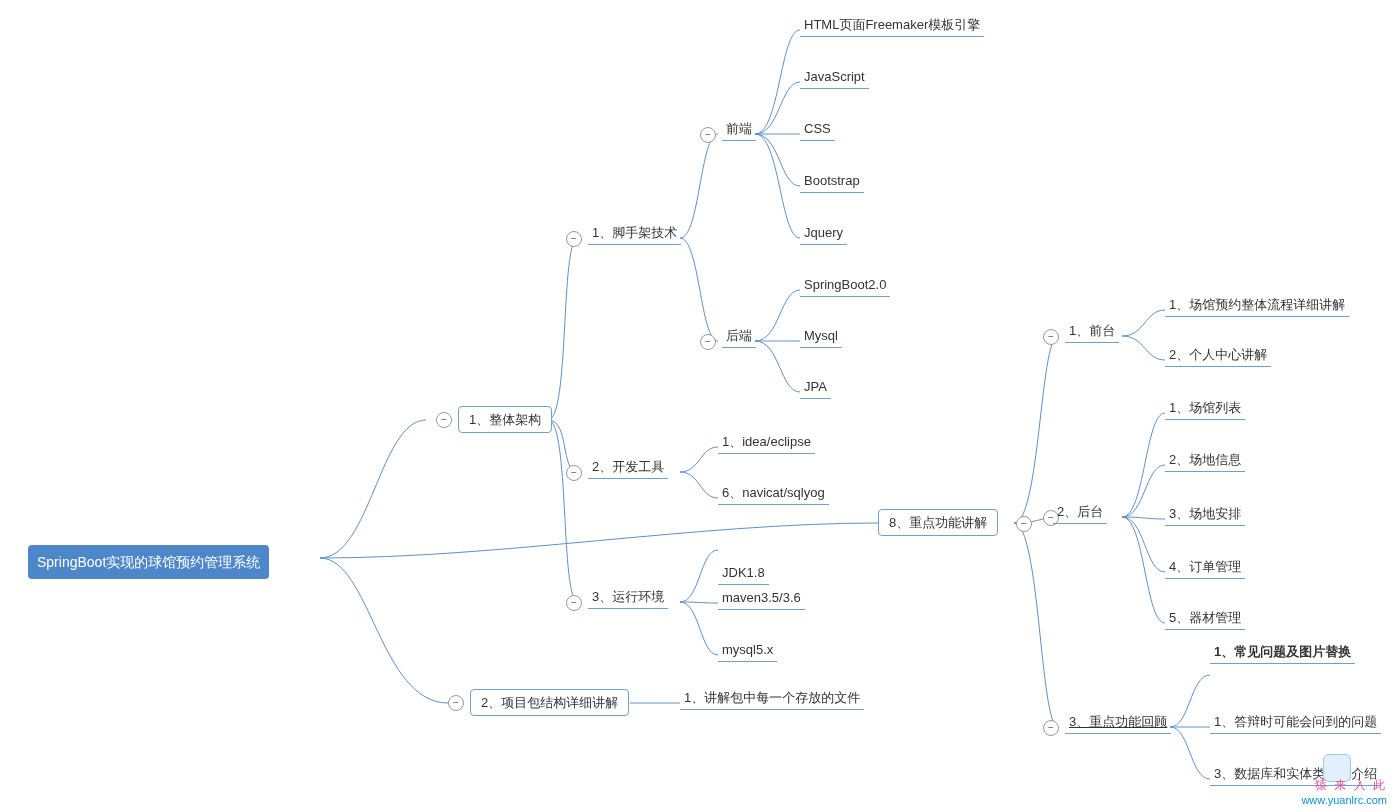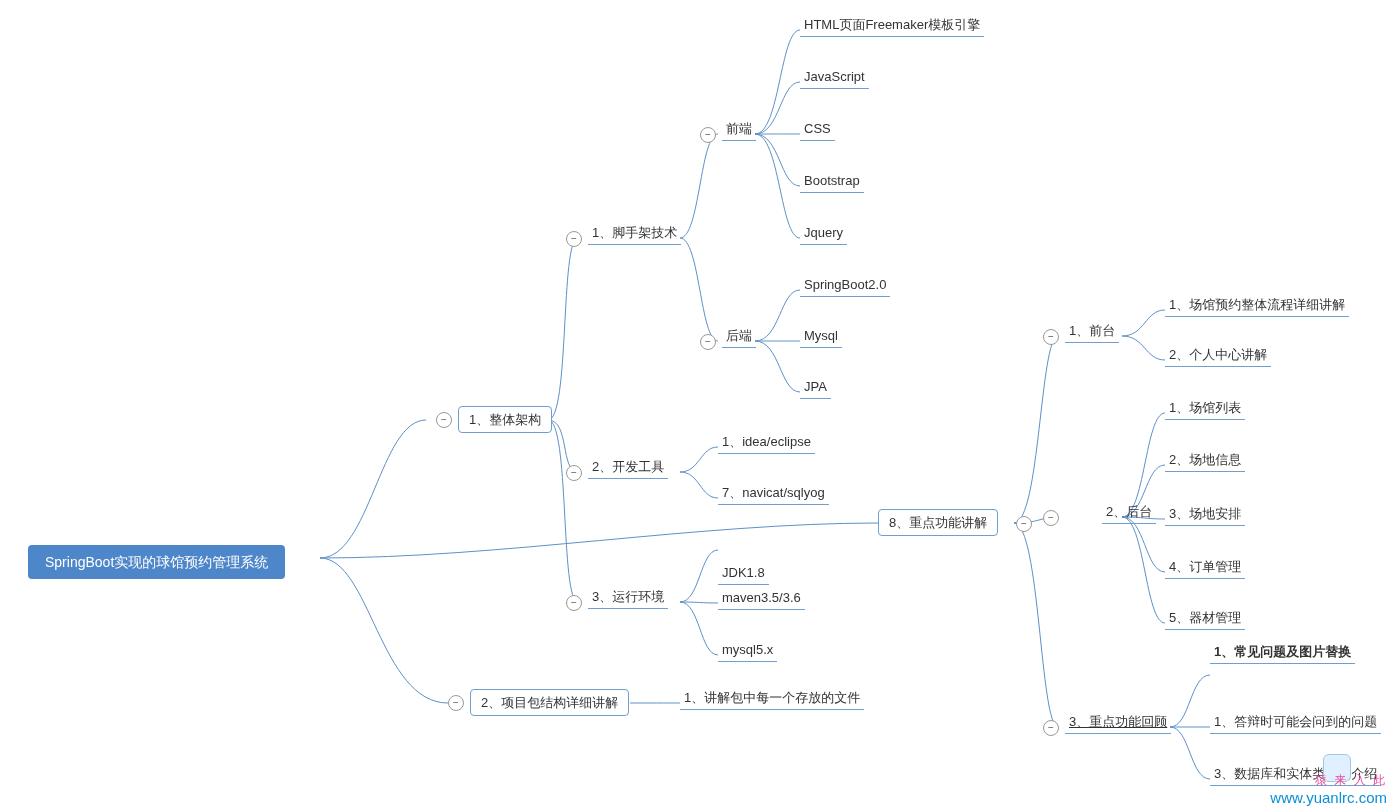--- a/index.html
+++ b/index.html
@@ -17,21 +17,21 @@
   svg { position: absolute; top: 0; left: 0; }
   .node {
     position: absolute;
     white-space: nowrap;
     line-height: 1;
     text-align: right;
   }
   .root-box {
     background: #4d86c9;
     color: #ffffff;
-    padding: 10px 17px;
+    padding: 10px 9px;
     border-radius: 4px;
     font-size: 14px;
   }
   .box-node {
     border: 1px solid #6f9ecf;
     border-radius: 4px;
     padding: 6px 10px;
     background: #ffffff;
     color: #333333;
   }
@@ -55,21 +55,21 @@
     cursor: pointer;
   }
   .collapse-icon::before { content: "−"; }
   .watermark {
     position: absolute;
     right: 8px;
     bottom: 6px;
     text-align: right;
   }
   .watermark .line1 { font-size: 12px; color: #ec4899; letter-spacing: 2px; }
-  .watermark .line2 { font-size: 15px; color: #0a8fd6; }
+  .watermark .line2 { font-size: 11px; color: #0a8fd6; }
   .mascot {
     position: absolute;
     right: 44px;
     bottom: 30px;
     width: 26px;
     height: 26px;
     background: #e0f0ff;
     border: 1px solid #9cc8e8;
     border-radius: 6px;
   }
@@ -177,33 +177,33 @@
 <div class="node leaf-node" style="left:800px; top:70px;"><span>JavaScript</span></div>
 <div class="node leaf-node" style="left:800px; top:122px;"><span>CSS</span></div>
 <div class="node leaf-node" style="left:800px; top:174px;"><span>Bootstrap</span></div>
 <div class="node leaf-node" style="left:800px; top:226px;"><span>Jquery</span></div>
 
 <div class="node leaf-node" style="left:800px; top:278px;"><span>SpringBoot2.0</span></div>
 <div class="node leaf-node" style="left:800px; top:329px;"><span>Mysql</span></div>
 <div class="node leaf-node" style="left:800px; top:380px;"><span>JPA</span></div>
 
 <div class="node leaf-node" style="left:718px; top:435px;"><span>1、idea/eclipse</span></div>
-<div class="node leaf-node" style="left:718px; top:486px;"><span>7、navicat/sqlyog</span></div>
+<div class="node leaf-node" style="left:718px; top:486px;"><span>6、navicat/sqlyog</span></div>
 
 <div class="node leaf-node" style="left:718px; top:538px;margin-top:28px;"><span>JDK1.8</span></div>
 <div class="node leaf-node" style="left:718px; top:591px;"><span>maven3.5/3.6</span></div>
 <div class="node leaf-node" style="left:718px; top:643px;"><span>mysql5.x</span></div>
 
 <div class="node leaf-node" style="left:680px; top:691px;"><span>1、讲解包中每一个存放的文件</span></div>
 
 <div class="collapse-icon" style="left:1043px; top:329px;"></div>
 <div class="node leaf-node" style="left:1065px; top:324px;"><span>1、前台</span></div>
 
 <div class="collapse-icon" style="left:1043px; top:510px;"></div>
-<div class="node leaf-node" style="left:1102px; top:505px;"><span>2、后台</span></div>
+<div class="node leaf-node" style="left:1053px; top:505px;"><span>2、后台</span></div>
 
 <div class="collapse-icon" style="left:1043px; top:720px;"></div>
 <div class="node leaf-node" style="left:1065px; top:715px;text-decoration:underline;"><span>3、重点功能回顾</span></div>
 
 <div class="node leaf-node" style="left:1165px; top:298px;"><span>1、场馆预约整体流程详细讲解</span></div>
 <div class="node leaf-node" style="left:1165px; top:348px;"><span>2、个人中心讲解</span></div>
 
 <div class="node leaf-node" style="left:1165px; top:401px;"><span>1、场馆列表</span></div>
 <div class="node leaf-node" style="left:1165px; top:453px;"><span>2、场地信息</span></div>
 <div class="node leaf-node" style="left:1165px; top:507px;"><span>3、场地安排</span></div>

